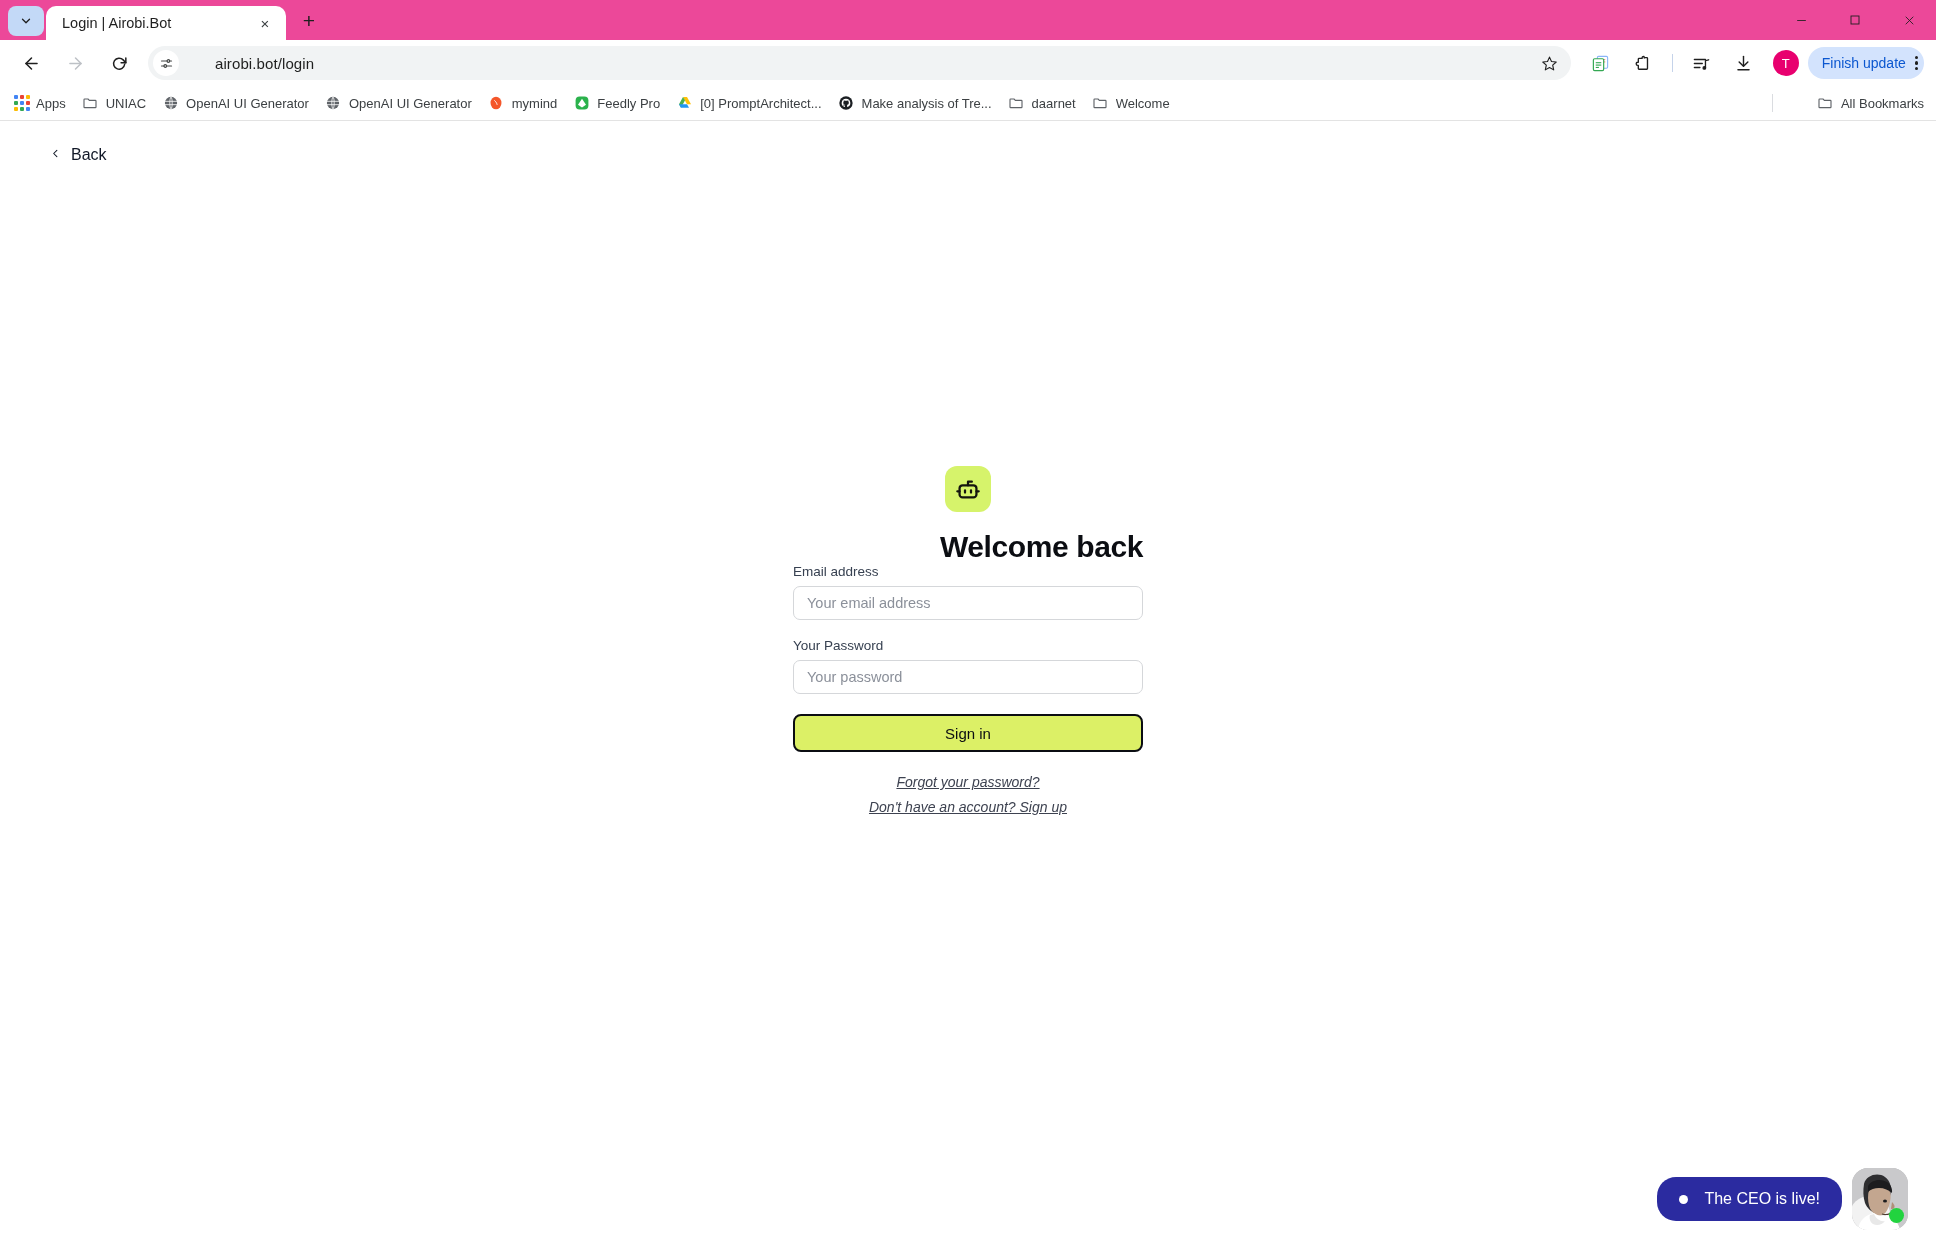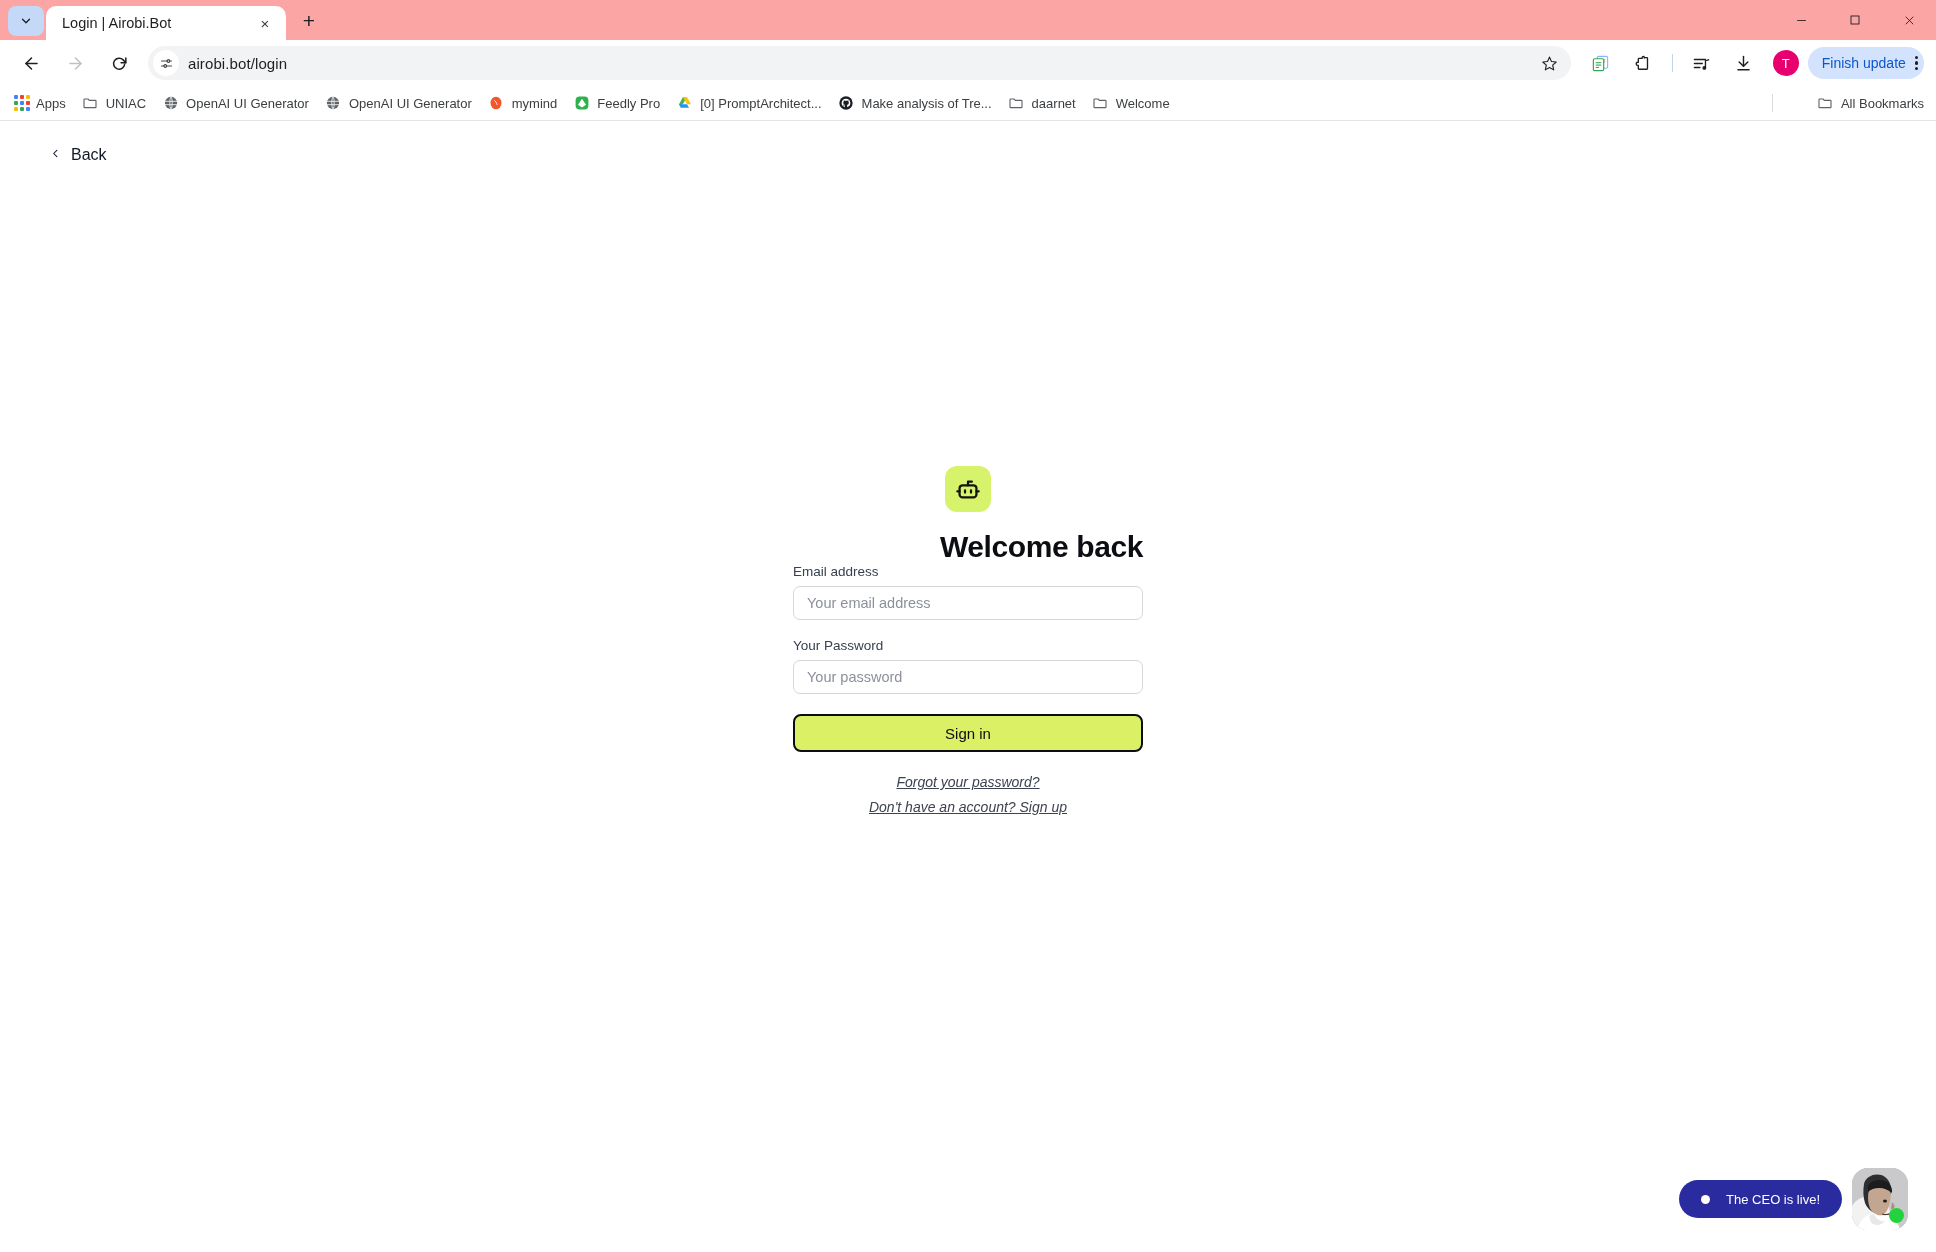--- a/index.html
+++ b/index.html
@@ -7,21 +7,21 @@
     width: 1936px; height: 1252px;
     font-family: "Liberation Sans", sans-serif;
     background: #ffffff;
     overflow: hidden;
   }
 
   
   .window { width: 1936px; height: 1252px; position: relative; background: #fff; }
 
   .titlebar {
-    height: 40px; background: #fca5a5;
+    height: 40px; background: #ec4899;
     display: flex; align-items: flex-end; position: relative;
   }
   .tabstrip { display: flex; align-items: flex-end; height: 40px; padding-left: 4px; }
   .tabs-chevron {
     width: 36px; height: 30px; margin: 0 2px 4px 4px;
     border-radius: 8px; background: #c3d9f7;
     display: flex; align-items: center; justify-content: center;
     color: #1f1f1f;
   }
   .tab {
@@ -66,20 +66,21 @@
     width: 34px; height: 34px; margin: 0 4px;
     display: flex; align-items: center; justify-content: center;
     border-radius: 50%; color: #1f1f1f; flex: none;
   }
   .nav-btn.disabled { color: #bdc1c6; }
   .omnibox {
     flex: 1; height: 34px; margin: 0 8px 0 6px;
     background: #f1f3f4; border-radius: 17px;
     display: flex; align-items: center; padding: 0 4px 0 5px;
     position: relative;
+    gap: 27px;
   }
   .omnibox-icon {
     width: 26px; height: 26px; border-radius: 50%;
     background: #ffffff; display: flex; align-items: center;
     justify-content: center; flex: none; margin-right: 9px;
   }
   .omnibox-url { font-size: 15px; color: #1f1f1f; flex: 1; letter-spacing: .1px; }
   .omnibox-star { width: 30px; height: 30px; display: flex; align-items: center; justify-content: center; flex: none; margin-right: 2px; }
   .tb-icon {
     width: 32px; height: 32px; margin: 0 4px;
@@ -169,23 +170,23 @@
     display: block; font-size: 14px; color: #3d4250;
     text-decoration: underline; margin-bottom: 9px; font-style: italic;
   }
 
   
   .ceo-wrap {
     position: absolute; right: 28px; bottom: 22px;
     display: flex; align-items: center; gap: 10px;
   }
   .ceo-pill {
-    height: 38px; border-radius: 19px; background: #2b2ba0;
+    height: 44px; border-radius: 19px; background: #2b2ba0;
     display: flex; align-items: center; gap: 16px;
-    padding: 0 22px; color: #ffffff; font-size: 13px;
+    padding: 0 22px; color: #ffffff; font-size: 16px;
     white-space: nowrap;
   }
   .ceo-dot { width: 9px; height: 9px; border-radius: 50%; background: #fff; flex: none; }
   .ceo-avatar {
     width: 56px; height: 62px; border-radius: 16px;
     overflow: hidden; position: relative; flex: none;
     background: #b9b9bb;
   }
   .ceo-status {
     position: absolute; right: 4px; bottom: 7px;

